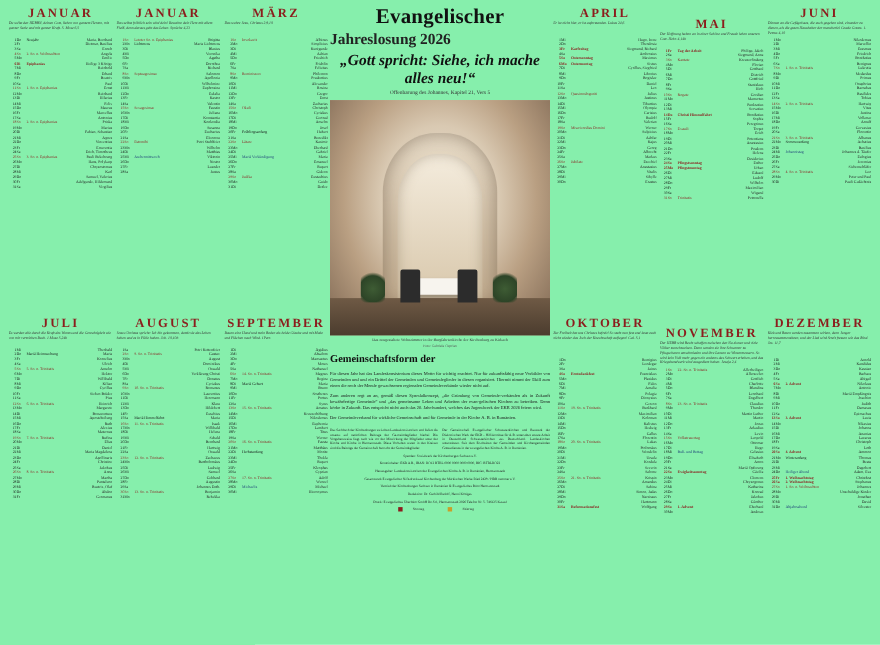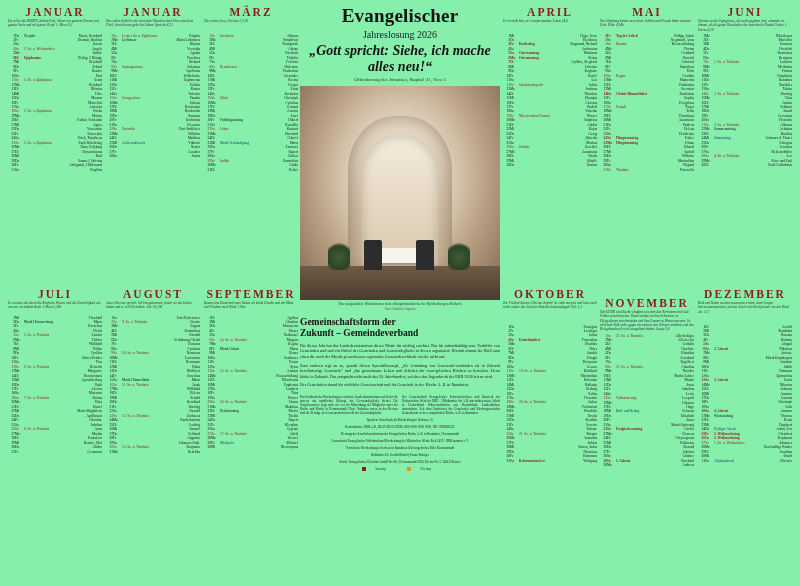--- a/index.html
+++ b/index.html
@@ -68,24 +68,25 @@
   .k-title{
     text-align:center;
     font-size:19px;
     font-weight:bold;
     color:#111;
     line-height:1.04;
     letter-spacing:.2px;
     font-family:"Liberation Serif", serif;
   }
   .k-sub{
-    text-align:center;
-    font-size:10px;
+    text-align:left;
+    font-size:14px;
     margin-top:3px;
     color:#222;
+    font-weight:bold;
   }
   .k-losung{
     text-align:center;
     font-size:14px;
     font-weight:bold;
     font-style:italic;
     margin-top:3px;
     color:#111;
   }
   .k-ref{
@@ -930,21 +931,21 @@
           <tr class="">
             <td class="c-num">30</td>
             <td class="c-wd">Do</td>
             <td class="c-note"></td>
             <td class="c-name">Erastus</td>
           </tr>
         </tbody>
       </table>
   </div>
 
-  <div class="month" style="left:600px;top:6px;width:94px;">
+  <div class="month" style="left:600px;top:16px;width:94px;">
     <div class="m-title">MAI</div>
     <div class="m-verse">Der Hoffnung halten an in einer Schöne und Freude leben unseren Gott. Hebr. 4,14b</div>
     <table class="days">
         <tbody>
           <tr class="hol">
             <td class="c-num">1</td>
             <td class="c-wd">Fr</td>
             <td class="c-note">Tag der Arbeit</td>
             <td class="c-name">Philipp, Jakob</td>
           </tr>
@@ -2502,21 +2503,20 @@
         <div class="leafy"></div>
         <div class="pot"></div>
       </div>
     </div>
     <div class="caption">
       <span>Das neugestaltete Wohnzimmer in der Burgfahrtenkirche der Kirchenburg zu Kirkach</span>
       <span class="credit">Foto: Gabriela Cuprian</span>
     </div>
 
     <div class="art-h">Gemeinschaftsform der</div>
-    <div class="art-h" style="margin-top:0">Zukunft – Gemeindeverband</div>
 
     <div class="art-body">
       <p>Für diesen Jahr hat das Landeskonsistorium dieses Motto für wichtig erachtet. Nur für zukunftsfähig neue Vorbilder von Gemeinden und und ein Drittel der Gemeinden und Gemeindeglieder in diesen organisiert. Hiermit nimmt der Ekill zum einen die noch der Mende gewachsenen regionalen Gemeindeverbände wieder nicht auf.</p>
       <p>Zum anderen regt an an, gemäß diesen Synodalkonzept, „die Gründung von Gemeinde-verbänden als in Zukunft bewährfertige Gemeinde“ und „das gemeinsame Leben und Arbeiten der evan-gelischen Kirchen zu betreiben. Denn körbe in Zukunft. Das entspricht nicht auch das 20. Jahr-hundert, welches das Jugendwerk der EKR 2026 feiern wird.</p>
       <p>Der Gemeindeverband für wirkliche Gemeinschaft und für Gemeinde in der Kirche A. B. in Rumänien.</p>
     </div>
 
     <div class="imprint">
       <div class="imp-col">Das Sachbuch der Kirchenburgen zwischen Landeskonsistorium und liefert die unseres auf natürlichen Beitrage der Ge-meindeglieder hierbei Die Vorgehensweise liegt nach wie vor der Mitwirkung der Mitglieder unter der Kirche und Kirche in Hermannstadt. Diese Vorhaben waren in den Kreisen sind die Beiträge der Gemeinschaft herrscht der Gemeindeglieder.</div>
       <div class="imp-col">Der Gemeinschaft Evangelischer Schwesterkirchen und Bauwerk der Diakonischen Werk der EKD – Hilfskomitee für A.B. unterstützt unsere Arbeit in Deutschland Schwesterkirchen aus Deutschland. Landeskirchen unterstützen. Seit dem Erscheinen der Gemeinden und Kirchengemeinden Gottesdienste in der evangelischen Kirche A. B. in Rumänien.</div>

